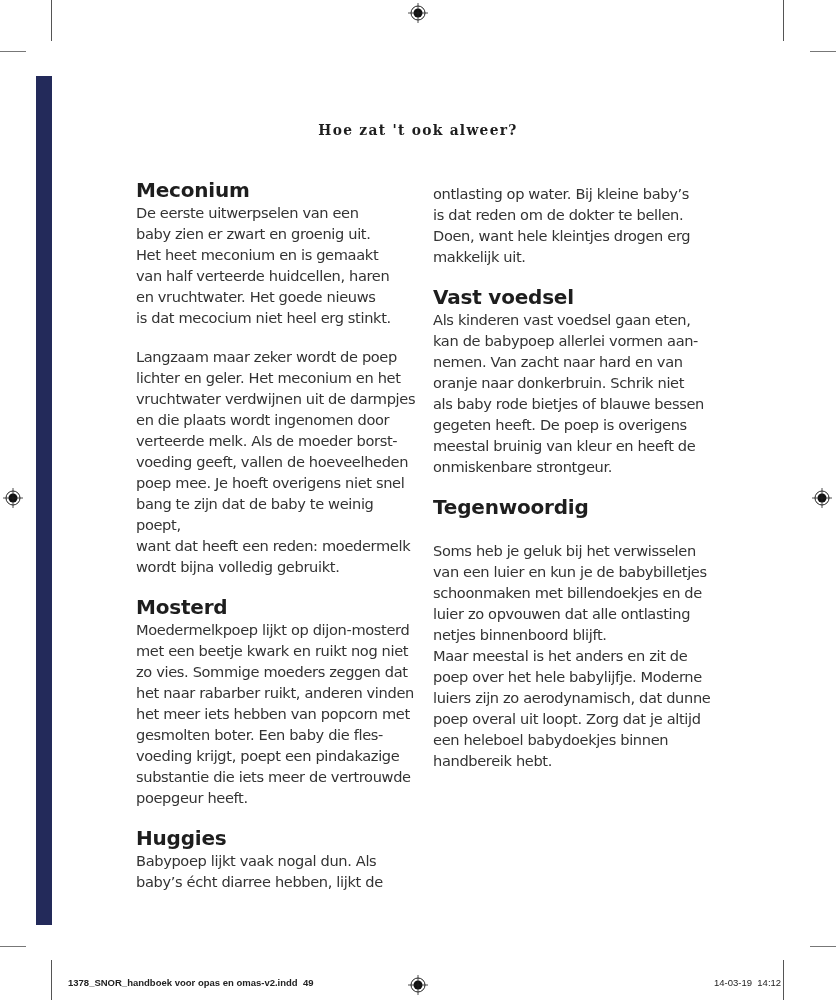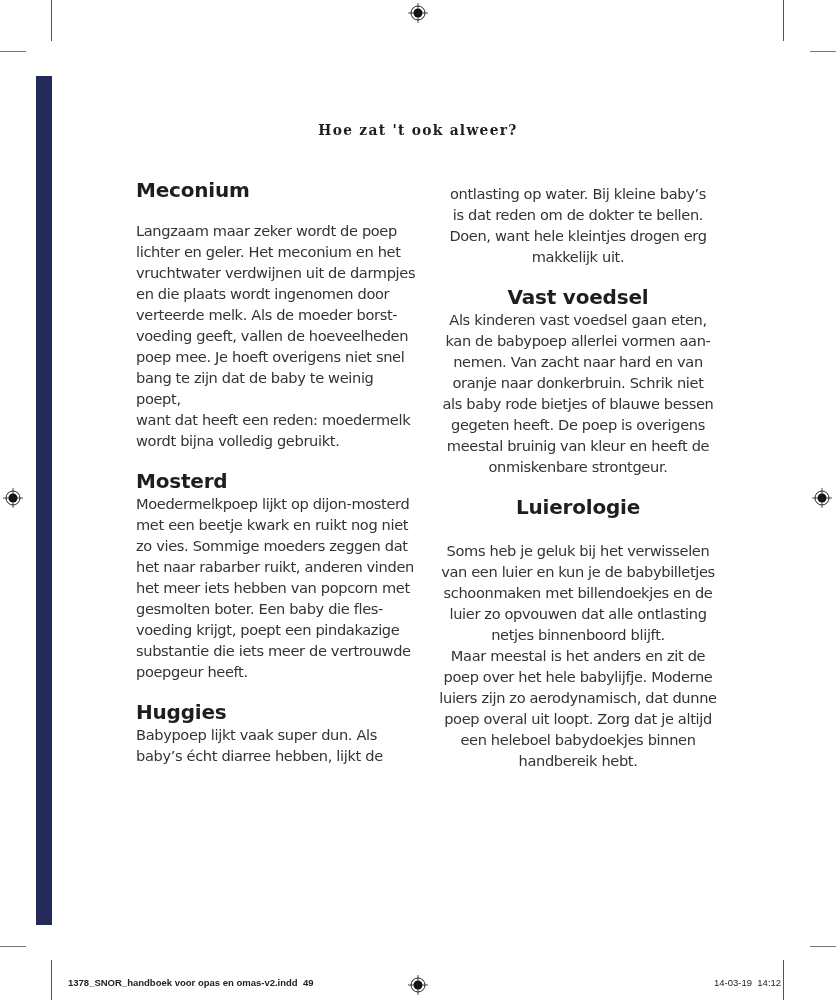--- a/index.html
+++ b/index.html
@@ -7,21 +7,21 @@
            font-family:"DejaVu Sans", sans-serif; color:#2a2a2a; }
     .crop-v { position:absolute; width:1px; background:#555; }
     .crop-h { position:absolute; height:1px; background:#777; }
     .reg { position:absolute; width:20px; height:20px; }
     .side-bar { position:absolute; left:36px; top:76px; width:16px; height:849px; background:#232a5a; }
     .page-title { position:absolute; left:0; width:836px; top:121px; text-align:center;
       font-family:"DejaVu Serif", serif; font-weight:bold; font-size:15px; letter-spacing:1.4px; color:#1e1e1e;
       transform:scaleX(0.92); }
     .col { position:absolute; top:178px; }
     .col-left { left:136px; width:285px; }
-    .col-right { left:433px; width:290px;text-align:center; }
+    .col-right { left:433px; width:290px; }
     .section { margin:0; }
     .heading { font-family:"DejaVu Sans", sans-serif; font-size:20px; line-height:24px; color:#1e1e1e; margin:0; letter-spacing:-0.2px; }
     .para { font-size:14.6px; line-height:21px; color:#333; margin:0; white-space:pre-line; letter-spacing:-0.35px; }
     .gap { height:18px; }
     .gap-sm { height:21px; }
     .footer { position:absolute; top:977px; font-family:"Liberation Sans", sans-serif; font-size:9.5px; color:#222; }
   </style>
 </head>
 <body>
 
@@ -59,20 +59,26 @@
   <line x1="0" y1="10" x2="20" y2="10" stroke="#222" stroke-width="0.8"></line>
 </svg>
 
 <div class="side-bar"></div>
 
 <div class="page-title">Hoe zat 't ook alweer?</div>
 
 <div class="col col-left">
   <div class="section">
     <h2 class="heading">Meconium</h2>
+    <p class="para">De eerste uitwerpselen van een
+baby zien er zwart en groenig uit.
+Het heet meconium en is gemaakt
+van half verteerde huidcellen, haren
+en vruchtwater. Het goede nieuws
+is dat mecocium niet heel erg stinkt.</p>
   </div>
   <div class="gap"></div>
   <div class="section">
     <p class="para">Langzaam maar zeker wordt de poep
 lichter en geler. Het meconium en het
 vruchtwater verdwijnen uit de darmpjes
 en die plaats wordt ingenomen door
 verteerde melk. Als de moeder borst-
 voeding geeft, vallen de hoeveelheden
 poep mee. Je hoeft overigens niet snel
@@ -89,21 +95,21 @@
 het naar rabarber ruikt, anderen vinden
 het meer iets hebben van popcorn met
 gesmolten boter. Een baby die fles-
 voeding krijgt, poept een pindakazige
 substantie die iets meer de vertrouwde
 poepgeur heeft.</p>
   </div>
   <div class="gap"></div>
   <div class="section">
     <h2 class="heading">Huggies</h2>
-    <p class="para">Babypoep lijkt vaak super dun. Als
+    <p class="para">Babypoep lijkt vaak nogal dun. Als
 baby’s écht diarree hebben, lijkt de</p>
   </div>
 </div>
 
 <div class="col col-right" style="top:183px;">
   <p class="para">ontlasting op water. Bij kleine baby’s
 is dat reden om de dokter te bellen.
 Doen, want hele kleintjes drogen erg
 makkelijk uit.</p>
   <div class="gap"></div>
@@ -113,21 +119,21 @@
 kan de babypoep allerlei vormen aan-
 nemen. Van zacht naar hard en van
 oranje naar donkerbruin. Schrik niet
 als baby rode bietjes of blauwe bessen
 gegeten heeft. De poep is overigens
 meestal bruinig van kleur en heeft de
 onmiskenbare strontgeur.</p>
   </div>
   <div class="gap"></div>
   <div class="section">
-    <h2 class="heading">Luierologie</h2>
+    <h2 class="heading">Tegenwoordig</h2>
     <div class="gap-sm"></div>
     <p class="para">Soms heb je geluk bij het verwisselen
 van een luier en kun je de babybilletjes
 schoonmaken met billendoekjes en de
 luier zo opvouwen dat alle ontlasting
 netjes binnenboord blijft.
 Maar meestal is het anders en zit de
 poep over het hele babylijfje. Moderne
 luiers zijn zo aerodynamisch, dat dunne
 poep overal uit loopt. Zorg dat je altijd

